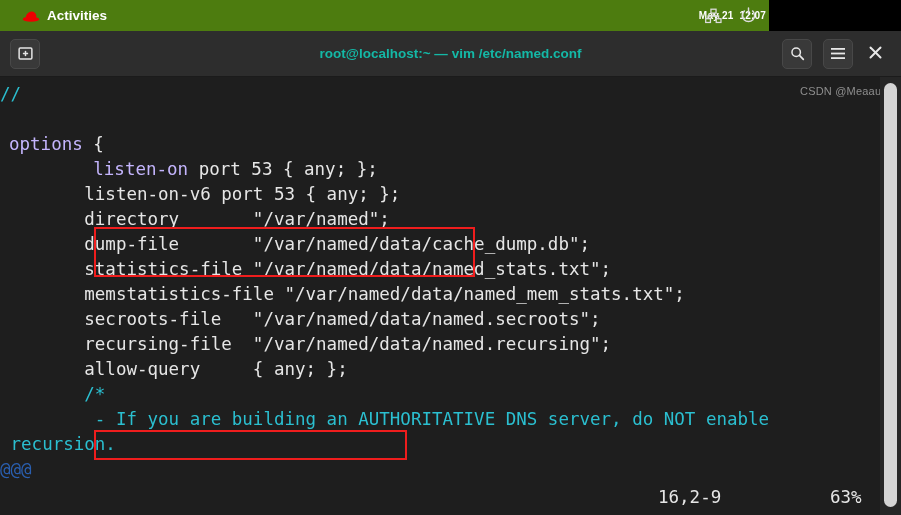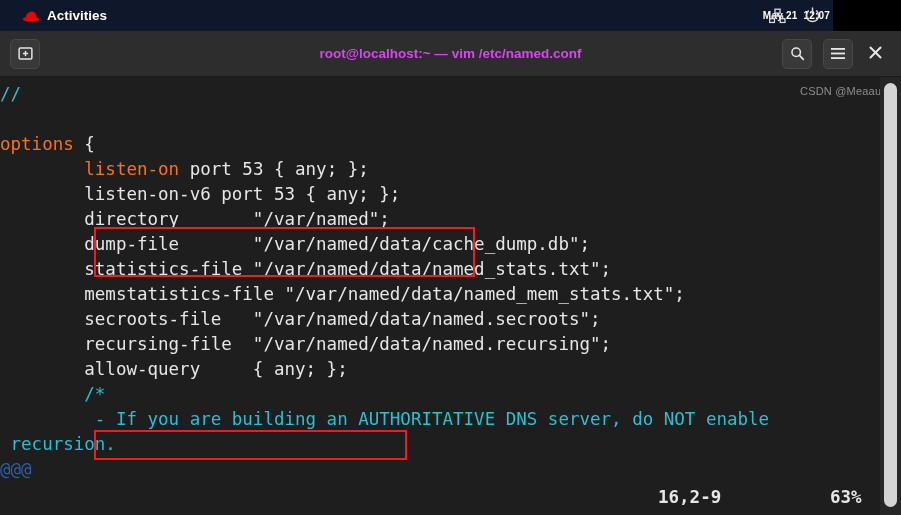--- a/index.html
+++ b/index.html
@@ -12,23 +12,23 @@
     height: 515px;
     overflow: hidden;
     font-family: "Liberation Sans", sans-serif;
     -webkit-font-smoothing: antialiased;
   }
 
   
   .topbar {
     position: absolute;
     left: 0; top: 0;
-    width: 833px;
+    width: 769px;
     height: 31px;
-    background: #0f172a;
+    background: #4d7c0f;
     display: flex;
     align-items: center;
     color: #ffffff;
     font-size: 13.5px;
     font-weight: bold;
   }
   .topbar-left {
     display: flex;
     align-items: center;
     gap: 9px;
@@ -113,21 +113,21 @@
     align-items: center;
     justify-content: center;
     box-sizing: border-box;
   }
   .newtab-wrap { margin-left: 10px; }
   .newtab-icon { width: 15px; height: 15px; display: block; }
   .titlebar-title {
     position: absolute;
     left: 0; right: 0;
     text-align: center;
-    color: #d946ef;
+    color: #14b8a6;
     font-size: 13.5px;
     font-weight: bold;
     pointer-events: none;
   }
   .titlebar-right {
     position: absolute;
     right: 0;
     display: flex;
     align-items: center;
     gap: 11px;
@@ -156,21 +156,21 @@
     width: 880px;
     font-family: "DejaVu Sans Mono", "Liberation Mono", monospace;
     font-size: 17.5px;
     line-height: 25px;
     color: #e6e6e6;
     white-space: pre;
     letter-spacing: 0px;
   }
   .ln { display: block; height: 25px; }
   .c-comment { color: #2bbfd0; }
-  .c-key { color: #f97316; }
+  .c-key { color: #c4b5fd; padding-left: 9px; }
   .c-plain { color: #e6e6e6; }
   .c-at { color: #2a5fb0; }
 
   
   .hilite {
     position: absolute;
     border: 2px solid #ef1d1d;
     box-sizing: border-box;
     pointer-events: none;
   }
@@ -179,21 +179,20 @@
 
   
   .statusline {
     position: absolute;
     left: 0; bottom: 4px;
     width: 880px;
     height: 24px;
     font-family: "DejaVu Sans Mono", "Liberation Mono", monospace;
     font-size: 17.5px;
     color: #e6e6e6;
-    font-weight: bold;
   }
   .status-pos { position: absolute; left: 658px; top: 0; }
   .status-pct { position: absolute; left: 830px; top: 0; }
   .watermark {
     position: absolute;
     left: 800px; top: 8px;
     font-family: "Liberation Sans", sans-serif;
     font-size: 11px;
     color: #8e8e8e;
     letter-spacing: 0.2px;

